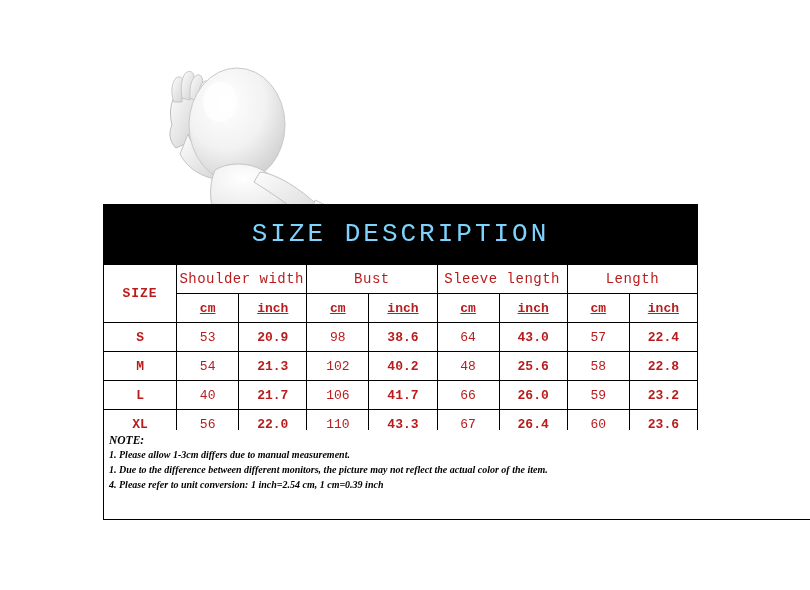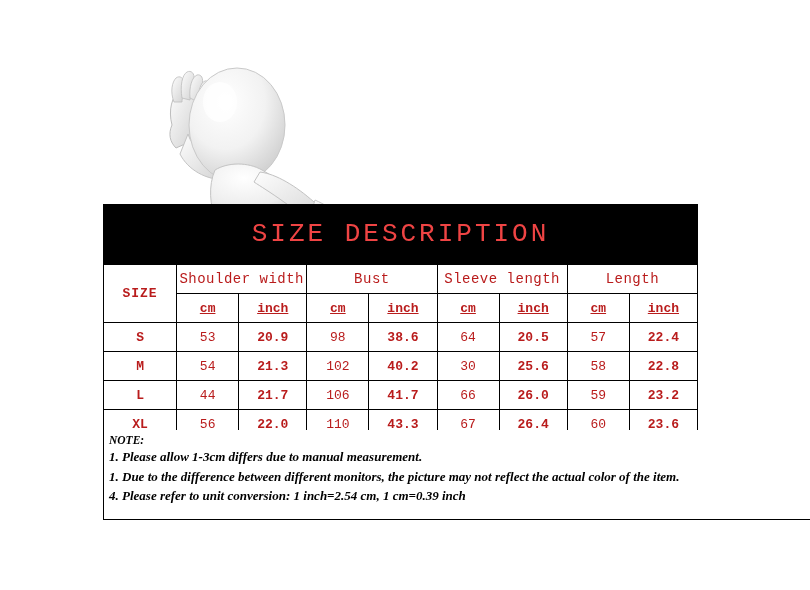--- a/index.html
+++ b/index.html
@@ -41,21 +41,21 @@
     color: #ffffff;
     display: flex;
     align-items: center;
     justify-content: center;
   }
   .banner .title {
     font-family: "Liberation Mono", monospace;
     font-size: 26px;
     letter-spacing: 3px;
     font-weight: 400;
-    color: #ef4444;
+    color: #7dd3fc;
     text-align: center;
   }
 
   
   .table-wrap {
     position: absolute;
     left: 103px;
     top: 264px;
     width: 595px;
   }
@@ -124,21 +124,21 @@
   }
   .note-box .note-title {
     font-family: "Liberation Serif", serif;
     font-size: 11.5px;
     font-weight: 700;
     color: #000000;
     line-height: 1.25;
   }
   .note-box .note-line {
     font-family: "Liberation Serif", serif;
-    font-size: 13px;
+    font-size: 10px;
     font-weight: 700;
     color: #000000;
     line-height: 1.5;
   }
 </style>
 </head>
 <body>
 
 <div class="page">
 
@@ -218,38 +218,38 @@
         </tr>
       </thead>
       <tbody>
         <tr class="data-row">
           <td class="sizename">S</td>
           <td class="cm">53</td>
           <td class="inch">20.9</td>
           <td class="cm">98</td>
           <td class="inch">38.6</td>
           <td class="cm">64</td>
-          <td class="inch">20.5</td>
+          <td class="inch">43.0</td>
           <td class="cm">57</td>
           <td class="inch">22.4</td>
         </tr>
         <tr class="data-row">
           <td class="sizename">M</td>
           <td class="cm">54</td>
           <td class="inch">21.3</td>
           <td class="cm">102</td>
           <td class="inch">40.2</td>
-          <td class="cm">30</td>
+          <td class="cm">48</td>
           <td class="inch">25.6</td>
           <td class="cm">58</td>
           <td class="inch">22.8</td>
         </tr>
         <tr class="data-row">
           <td class="sizename">L</td>
-          <td class="cm">44</td>
+          <td class="cm">40</td>
           <td class="inch">21.7</td>
           <td class="cm">106</td>
           <td class="inch">41.7</td>
           <td class="cm">66</td>
           <td class="inch">26.0</td>
           <td class="cm">59</td>
           <td class="inch">23.2</td>
         </tr>
         <tr class="data-row">
           <td class="sizename">XL</td>

